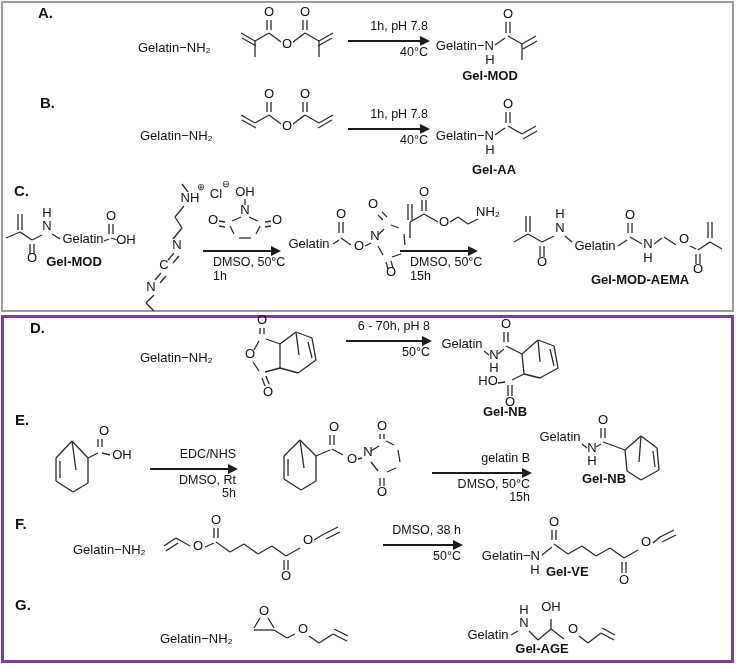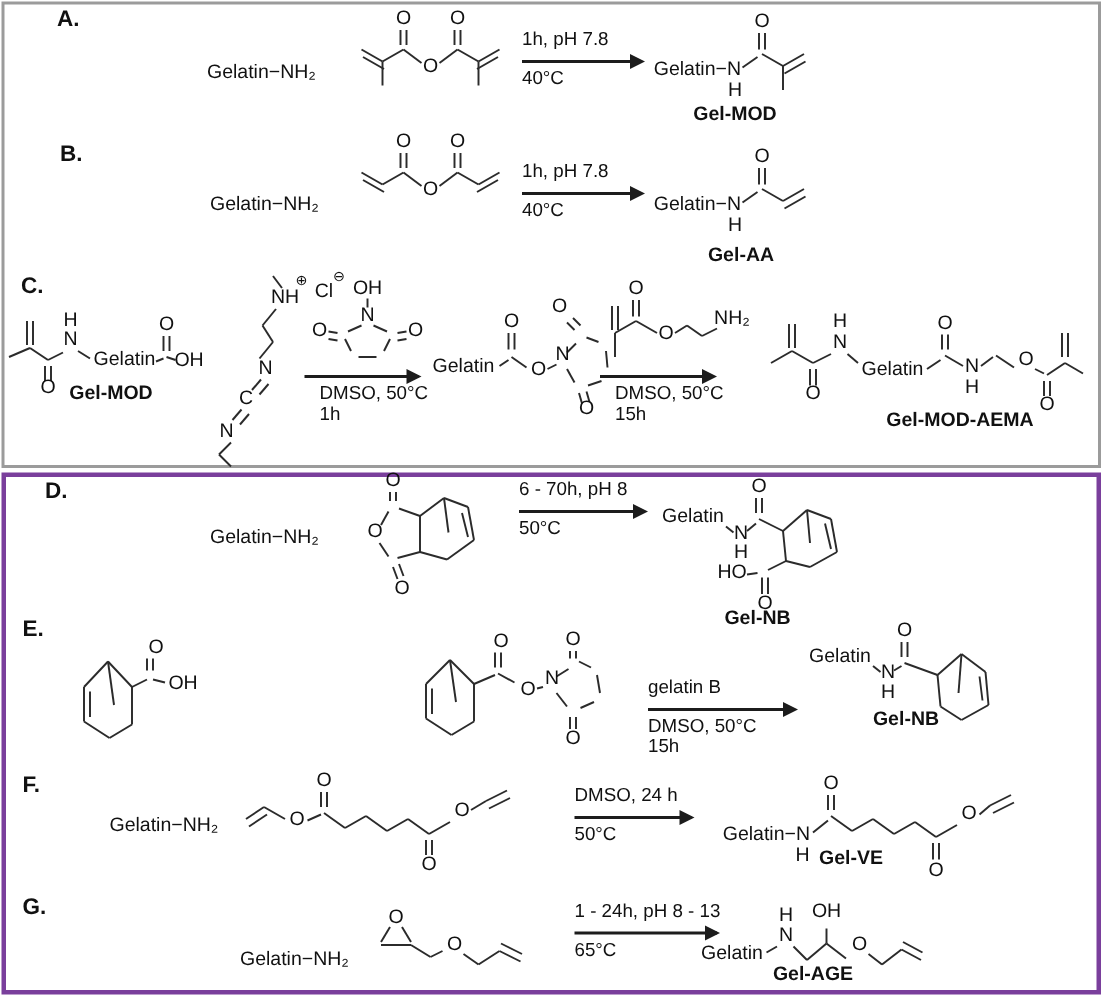--- a/index.html
+++ b/index.html
@@ -5,21 +5,21 @@
 *{margin:0;padding:0;box-sizing:border-box}
 html,body{width:736px;height:665px;background:#fff}
 body{font-family:"Liberation Sans",sans-serif;color:#111;position:relative}
 #canvas{position:absolute;left:0;top:0;width:736px;height:665px;background:#fff}
 .panel{position:absolute;background:#fff}
 #panel-top{left:1px;top:1px;width:733px;height:311px;border:2px solid #9b9b9b}
 #panel-bottom{left:1px;top:315px;width:733px;height:348px;border:3px solid #7a3f9c}
 .abs{position:absolute}
 .row-label{font-weight:bold;font-size:15px;white-space:nowrap}
 .chem-text{font-size:13px;white-space:nowrap}
-.cond{font-size:12.5px;line-height:1.08;text-align:left;white-space:nowrap}
+.cond{font-size:12.5px;line-height:1.08;text-align:right;white-space:nowrap}
 .cond-left{text-align:left;margin-left:10px}
 .arrow{height:2px;background:#1c1c1c;position:relative;margin:6px 0 4px}
 .arrow::after{content:"";position:absolute;right:-2px;top:-4px;width:0;height:0;
   border-left:10px solid #1c1c1c;border-top:5px solid transparent;border-bottom:5px solid transparent}
 svg.struct{position:absolute;overflow:visible}
 svg.struct line{stroke:#2b2b2b;stroke-width:1.3;fill:none}
 svg.struct text{font-family:"Liberation Sans",sans-serif;font-size:13px;fill:#111;text-anchor:middle}
 svg.struct text.end{text-anchor:end}
 svg.struct text.start{text-anchor:start}
 svg.struct text.b{font-weight:bold}
@@ -358,20 +358,26 @@
       <line x1="24" y1="13" x2="28" y2="42"></line>
       <line x1="40" y1="30" x2="50" y2="25"></line>
       <line x1="50" y1="11" x2="50" y2="19"></line>
         <line x1="54" y1="11" x2="54" y2="19"></line>
       <line x1="54" y1="25" x2="62" y2="27"></line>
     </g>
     <text x="56" y="7">O</text>
     <text x="74" y="31">OH</text>
   </svg>
 
+  <div class="abs" style="left:150px;top:448px;width:86px">
+    <div class="cond">EDC/NHS</div>
+    <div class="arrow"></div>
+    <div class="cond">DMSO, Rt</div>
+    <div class="cond">5h</div>
+  </div>
 
   <svg class="struct" style="left:248px;top:422px" width="170" height="92">
     <g>
       <line x1="52" y1="18" x2="36" y2="34"></line>
       <line x1="36" y1="34" x2="36" y2="57"></line>
         <line x1="40" y1="37" x2="40" y2="54"></line>
       <line x1="36" y1="57" x2="53" y2="68"></line>
       <line x1="53" y1="68" x2="68" y2="59"></line>
       <line x1="68" y1="59" x2="68" y2="34"></line>
       <line x1="68" y1="34" x2="52" y2="18"></line>
@@ -451,21 +457,21 @@
       <line x1="162" y1="20" x2="176" y2="13"></line>
         <line x1="164" y1="25" x2="178" y2="18"></line>
     </g>
     <text x="36" y="36">O</text>
     <text x="54" y="10">O</text>
     <text x="124" y="66">O</text>
     <text x="146" y="30">O</text>
   </svg>
 
   <div class="abs" style="left:383px;top:524px;width:78px">
-    <div class="cond">DMSO, 24 h</div>
+    <div class="cond">DMSO, 38 h</div>
     <div class="arrow"></div>
     <div class="cond">50°C</div>
   </div>
 
   <svg class="struct" style="left:448px;top:516px" width="245" height="74">
     <g>
       <line x1="94" y1="39" x2="104" y2="31"></line>
       <line x1="104" y1="14" x2="104" y2="24"></line>
         <line x1="108" y1="14" x2="108" y2="24"></line>
       <line x1="106" y1="28" x2="120" y2="38"></line>
@@ -500,25 +506,20 @@
       <line x1="42" y1="36" x2="50" y2="32"></line>
       <line x1="64" y1="34" x2="74" y2="41"></line>
       <line x1="74" y1="41" x2="88" y2="32"></line>
       <line x1="88" y1="32" x2="102" y2="39"></line>
         <line x1="89" y1="27" x2="103" y2="34"></line>
     </g>
     <text x="19" y="13">O</text>
     <text x="58" y="31">O</text>
   </svg>
 
-  <div class="abs" style="left:383px;top:601px;width:95px">
-    <div class="cond">1 - 24h, pH 8 - 13</div>
-    <div class="arrow"></div>
-    <div class="cond">65°C</div>
-  </div>
 
   <svg class="struct" style="left:452px;top:593px" width="205" height="64">
     <g>
       <line x1="59" y1="42" x2="66" y2="38"></line>
       <line x1="77" y1="38" x2="86" y2="47"></line>
       <line x1="86" y1="47" x2="99" y2="36"></line>
       <line x1="99" y1="36" x2="99" y2="26"></line>
       <line x1="99" y1="36" x2="112" y2="46"></line>
       <line x1="127" y1="43" x2="136" y2="50"></line>
       <line x1="136" y1="50" x2="149" y2="40"></line>

